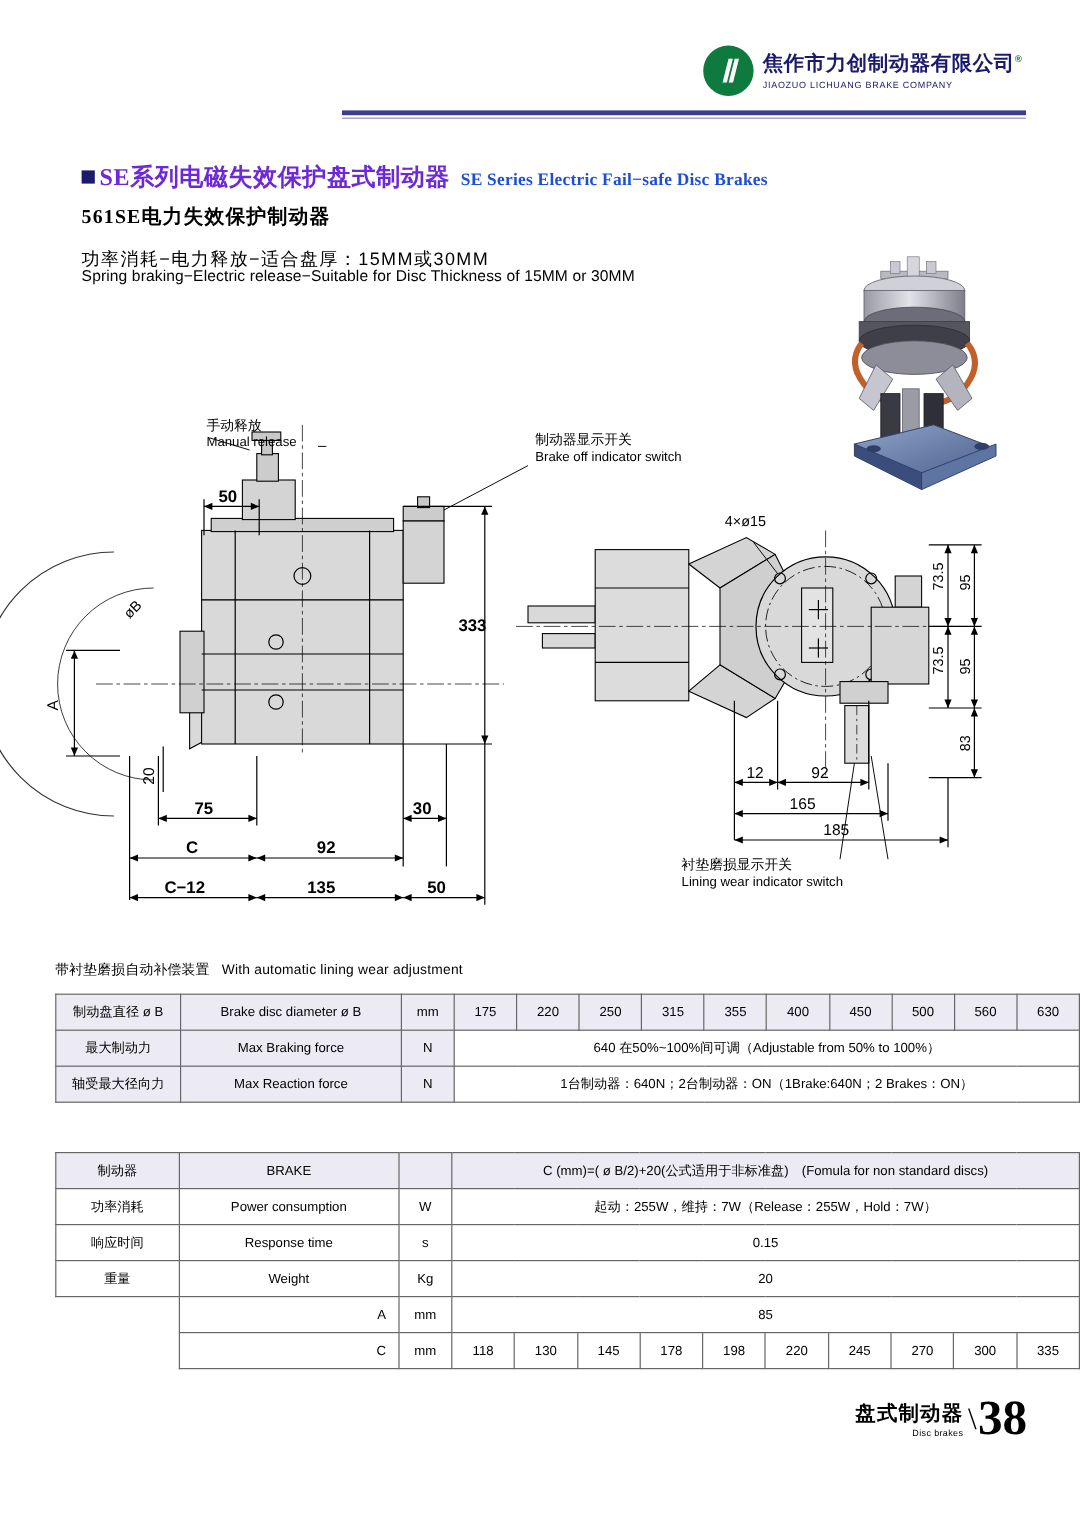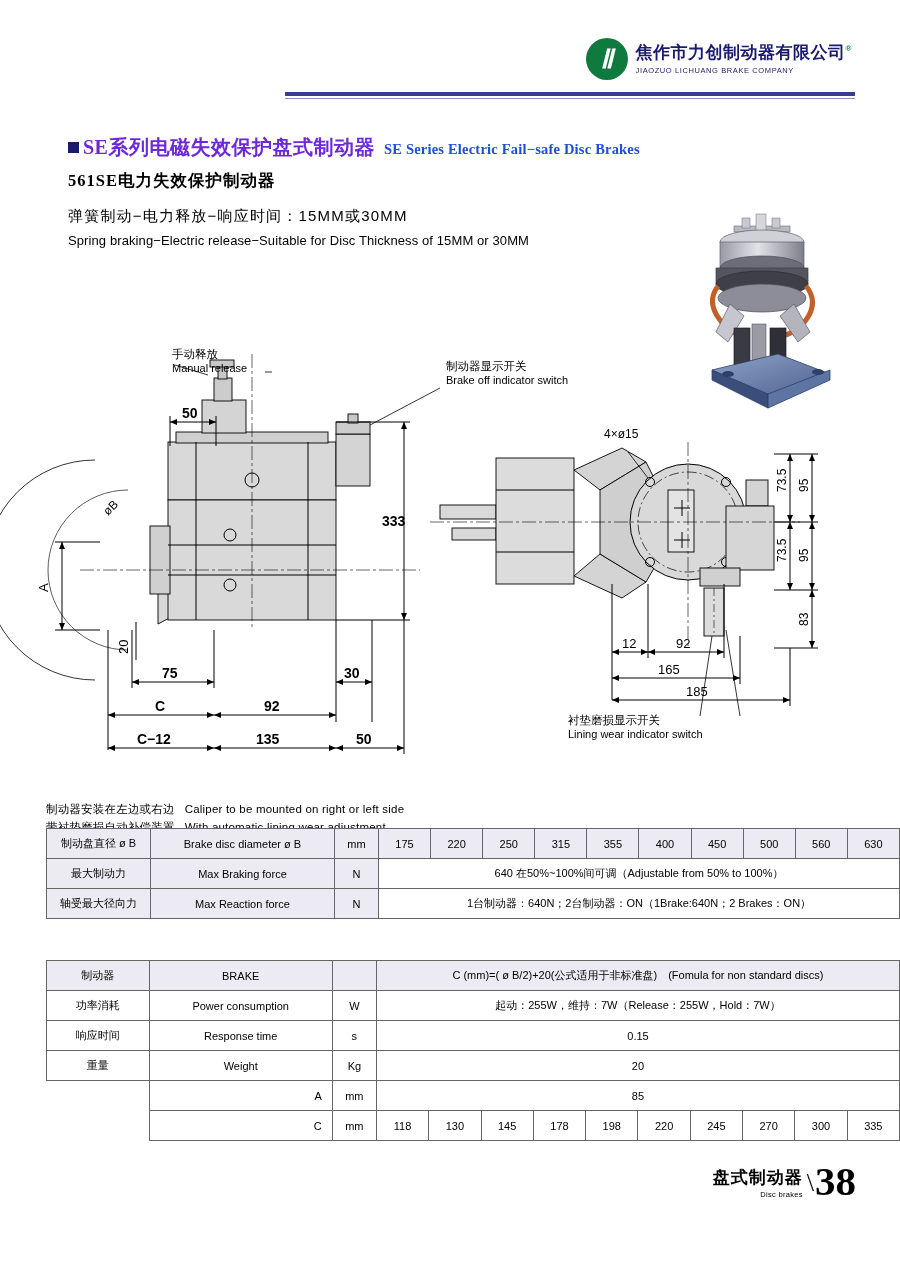--- a/index.html
+++ b/index.html
@@ -122,21 +122,21 @@
   .line-cn {
     position: absolute;
     left: 68px;
     top: 207px;
     font-size: 15px;
     letter-spacing: 1.2px;
   }
   .line-en {
     position: absolute;
     left: 68px;
-    top: 233px;
+    top: 222px;
     font-size: 13px;
     letter-spacing: 0.1px;
   }
 
   
   .photo {
     position: absolute;
     left: 672px;
     top: 212px;
     width: 190px;
@@ -253,21 +253,21 @@
   <div class="header-rule"></div>
   <div class="header-rule-thin"></div>
 </div>
 
 <div class="title-row">
   <div class="sq"></div>
   <div class="title-cn">SE系列电磁失效保护盘式制动器</div>
   <div class="title-en">SE Series Electric Fail−safe Disc Brakes</div>
 </div>
 <div class="subtitle">561SE电力失效保护制动器</div>
-<div class="line-cn">弹簧制动−电力释放−响应时间：15MM或30MM</div>
+<div class="line-cn">功率消耗−电力释放−适合盘厚：15MM或30MM</div>
 <div class="line-en">Spring braking−Electric release−Suitable for Disc Thickness of 15MM or 30MM</div>
 
 <svg class="photo" viewBox="0 0 190 200">
   <defs>
     <linearGradient id="mg" x1="0" y1="0" x2="1" y2="0">
       <stop offset="0" stop-color="#9a9aa6"></stop>
         <stop offset="0.45" stop-color="#e2e2e8"></stop>
         <stop offset="1" stop-color="#7e7e8c"></stop>
     </linearGradient>
     <linearGradient id="bg2" x1="0" y1="0" x2="1" y2="1">
@@ -502,21 +502,20 @@
     <text x="808" y="232" font-size="12" transform="rotate(-90 808 232)">95</text>
     <text x="808" y="296" font-size="12" transform="rotate(-90 808 296)">83</text>
     <text x="622" y="318" font-size="13">12</text>
     <text x="676" y="318" font-size="13">92</text>
     <text x="658" y="344" font-size="13">165</text>
     <text x="686" y="366" font-size="13">185</text>
   </g>
 </svg>
 
 <div class="notes">
-  <div><span>制动器安装在左边或右边</span><span class="en">Caliper to be mounted on right or left side</span></div>
   <div><span>带衬垫磨损自动补偿装置</span><span class="en">With automatic lining wear adjustment</span></div>
 </div>
 
 <table class="spec" id="table1">
   <tbody>
       <tr class="shaded">
     <td class="lbl-cn">制动盘直径 ø B</td>
     <td class="lbl-en" style="width:178px">Brake disc diameter ø B</td>
     <td class="unit">mm</td>
     <td class="val">175</td>

